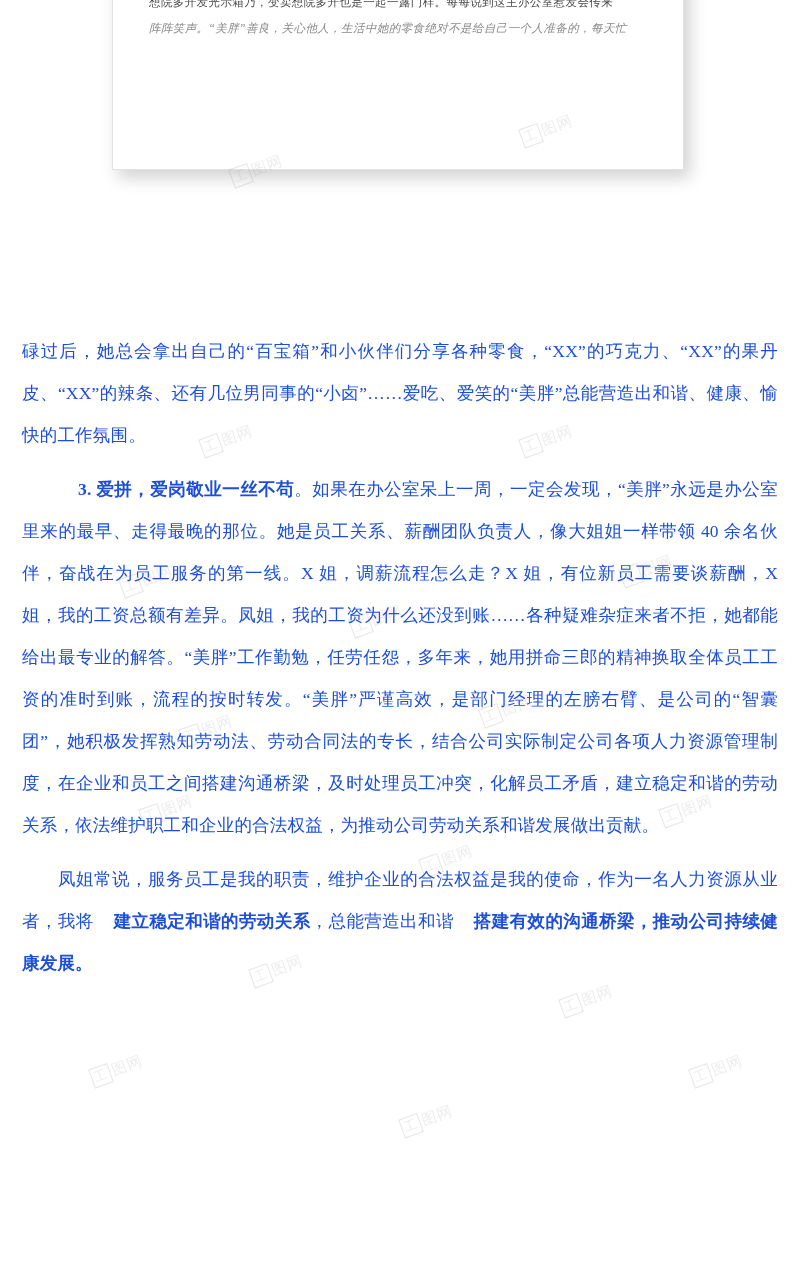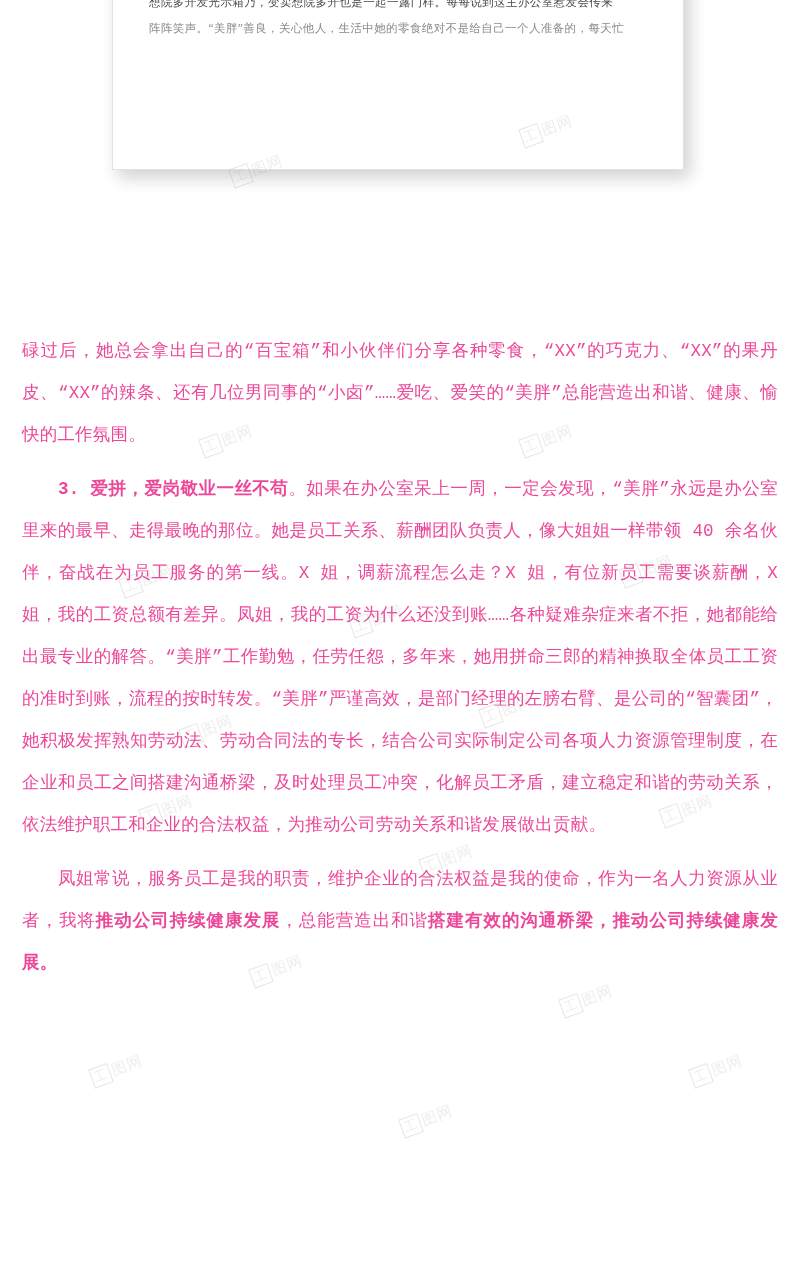--- a/index.html
+++ b/index.html
@@ -39,44 +39,45 @@
     font-size: 11.5px;
     line-height: 26px;
     color: #4a4a4a;
     letter-spacing: 0.4px;
     font-family: "Liberation Serif", "DejaVu Serif", serif;
     white-space: nowrap;
     overflow: hidden;
   }
   .preview-line.faded {
     color: #8a8a8a;
+    font-style: italic;
   }
 
   
   .doc {
     position: absolute;
     left: 22px;
     top: 330px;
     width: 756px;
   }
   .para {
     font-size: 17.5px;
     line-height: 42px;
     text-align: justify;
     text-justify: inter-ideograph;
-    color: #ec4899;
+    color: #1d4ed8;
     margin: 0 0 2px 0;
     letter-spacing: 0.2px;
-    font-family: Liberation Mono, monospace;
   }
   .para.indent {
     text-indent: 36px;
   }
   .para .bold {
     font-weight: bold;
+    margin-left: 20px;
   }
 
   .spacer-sm { height: 10px; }
 
   
   .wm {
     position: absolute;
     color: rgba(140,140,140,0.16);
     font-size: 15px;
     font-family: "Liberation Sans", sans-serif;
@@ -103,21 +104,21 @@
     <div class="preview-line">想院多开发光示箱乃，变卖想院多开也是一起一露门样。每每说到这主办公室惹发会传来</div>
     <div class="preview-line faded">阵阵笑声。“美胖”善良，关心他人，生活中她的零食绝对不是给自己一个人准备的，每天忙</div>
   </div>
 </div>
 
 <div class="doc">
   <p class="para" id="para-1"><span>碌过后，她总会拿出自己的“百宝箱”和小伙伴们分享各种零食，“XX”的巧克力、“XX”的果丹皮、“XX”的辣条、还有几位男同事的“小卤”……爱吃、爱笑的“美胖”总能营造出和谐、健康、愉快的工作氛围。</span></p>
   <div class="spacer-sm"></div>
   <p class="para indent" id="para-2"><span class="bold">3. 爱拼，爱岗敬业一丝不苟</span><span>。如果在办公室呆上一周，一定会发现，“美胖”永远是办公室里来的最早、走得最晚的那位。她是员工关系、薪酬团队负责人，像大姐姐一样带领 40 余名伙伴，奋战在为员工服务的第一线。X 姐，调薪流程怎么走？X 姐，有位新员工需要谈薪酬，X 姐，我的工资总额有差异。凤姐，我的工资为什么还没到账……各种疑难杂症来者不拒，她都能给出最专业的解答。“美胖”工作勤勉，任劳任怨，多年来，她用拼命三郎的精神换取全体员工工资的准时到账，流程的按时转发。“美胖”严谨高效，是部门经理的左膀右臂、是公司的“智囊团”，她积极发挥熟知劳动法、劳动合同法的专长，结合公司实际制定公司各项人力资源管理制度，在企业和员工之间搭建沟通桥梁，及时处理员工冲突，化解员工矛盾，建立稳定和谐的劳动关系，依法维护职工和企业的合法权益，为推动公司劳动关系和谐发展做出贡献。</span></p>
   <div class="spacer-sm"></div>
-  <p class="para indent" id="para-3"><span>凤姐常说，服务员工是我的职责，维护企业的合法权益是我的使命，作为一名人力资源从业者，我将</span><span class="bold">推动公司持续健康发展</span><span>，总能营造出和谐</span><span class="bold">搭建有效的沟通桥梁，推动公司持续健康发展。</span></p>
+  <p class="para indent" id="para-3"><span>凤姐常说，服务员工是我的职责，维护企业的合法权益是我的使命，作为一名人力资源从业者，我将</span><span class="bold">建立稳定和谐的劳动关系</span><span>，总能营造出和谐</span><span class="bold">搭建有效的沟通桥梁，推动公司持续健康发展。</span></p>
 </div>
 
 <div id="watermark-layer">
     <div class="wm" style="left: 200px; top: 430px;"><span class="wm-box">工</span><span>图网</span></div>
     <div class="wm" style="left: 520px; top: 430px;"><span class="wm-box">工</span><span>图网</span></div>
     <div class="wm" style="left: 120px; top: 570px;"><span class="wm-box">工</span><span>图网</span></div>
     <div class="wm" style="left: 350px; top: 610px;"><span class="wm-box">工</span><span>图网</span></div>
     <div class="wm" style="left: 620px; top: 560px;"><span class="wm-box">工</span><span>图网</span></div>
     <div class="wm" style="left: 180px; top: 720px;"><span class="wm-box">工</span><span>图网</span></div>
     <div class="wm" style="left: 480px; top: 700px;"><span class="wm-box">工</span><span>图网</span></div>

